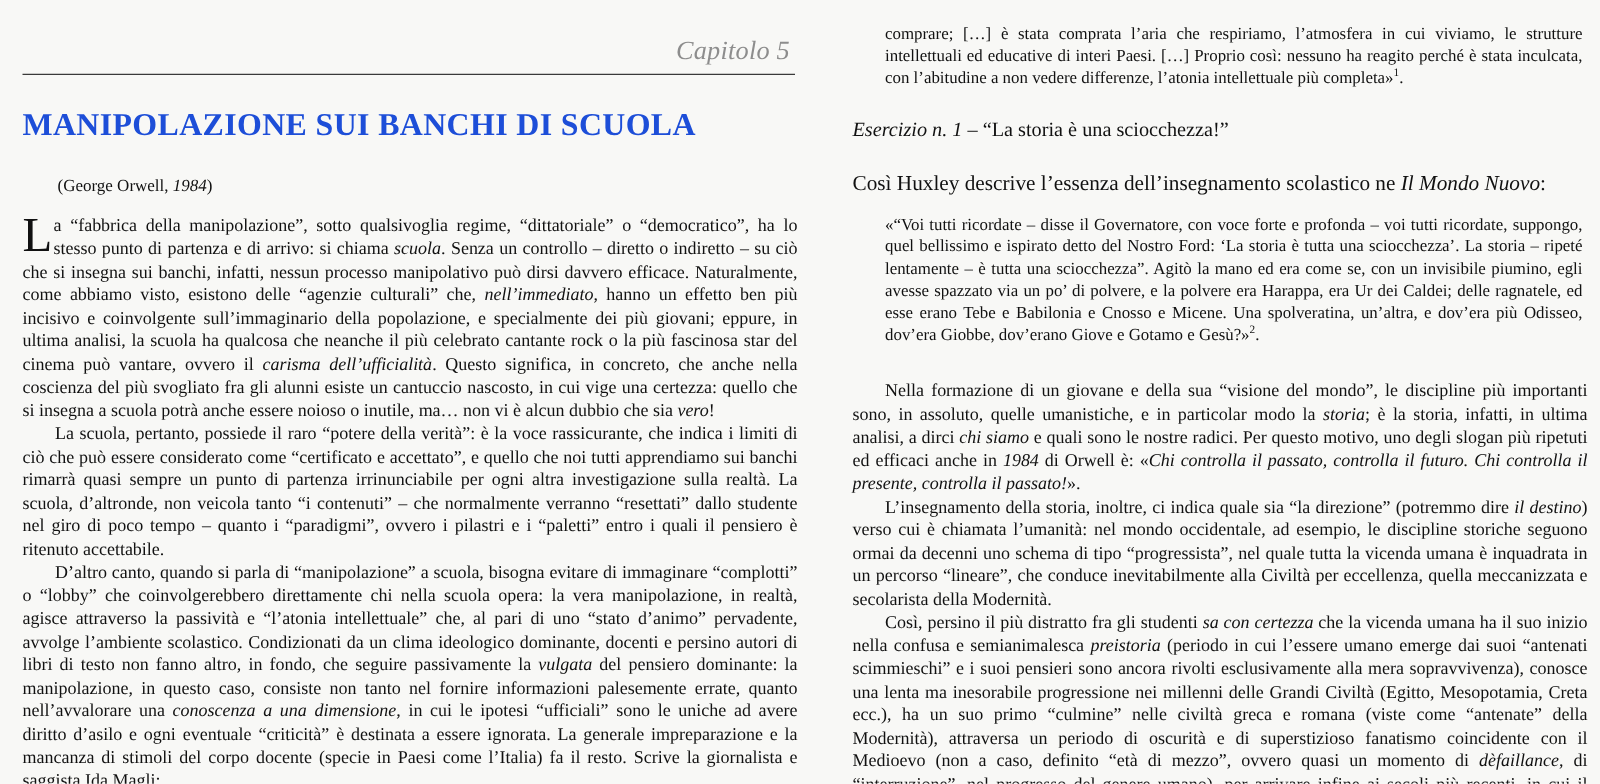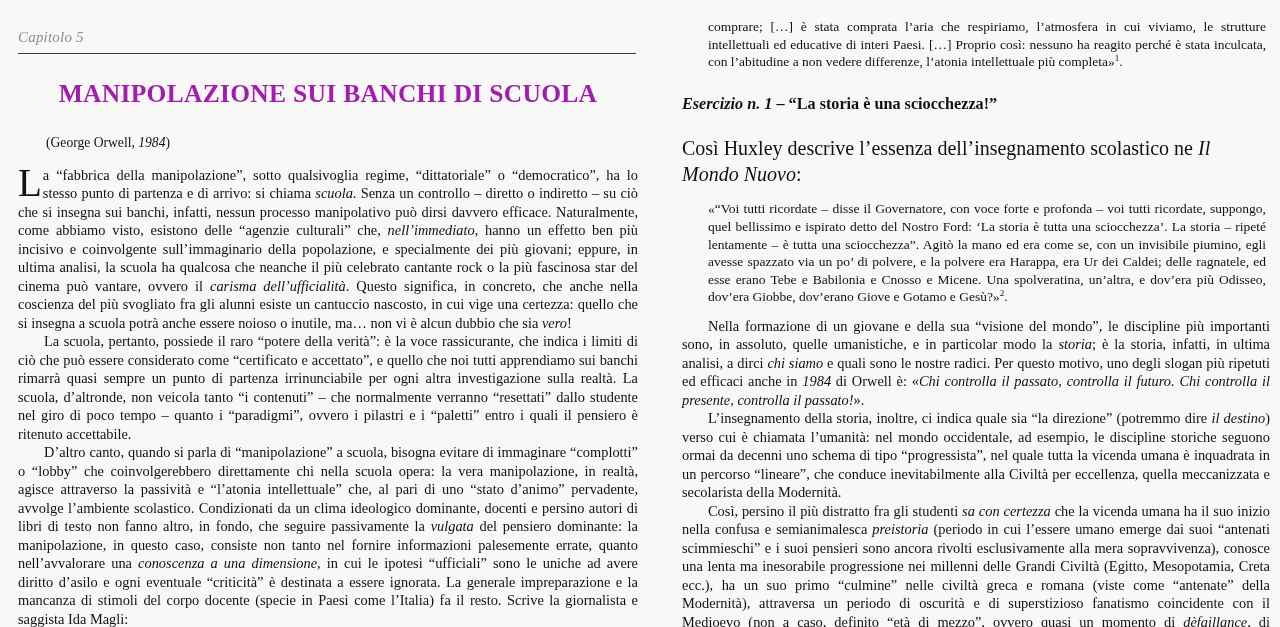--- a/index.html
+++ b/index.html
@@ -32,45 +32,45 @@
     width: 660px;
     padding: 0 22px 0 18px;
   }
   .col-right {
     width: 620px;
     padding: 14px 10px 0 22px;
   }
 
   
   .runhead {
-    text-align: left;
+    text-align: right;
     font-style: italic;
-    font-size: 15px;
+    font-size: 21px;
     color: #8d8d8d;
     letter-spacing: .2px;
     padding-top: 30px;
     padding-right: 6px;
     line-height: 1;
   }
   .rule {
     border: 0;
     border-top: 1px solid #3a3a3a;
     margin: 8px 2px 0 0;
     height: 0;
   }
 
   
   .chapter-title {
-    text-align: center;
+    text-align: left;
     font-size: 25.5px;
     font-weight: bold;
     letter-spacing: .3px;
     margin: 26px 0 0 0;
     line-height: 1.1;
-    color: #a21caf;
+    color: #1d4ed8;
   }
 
   
   .epigraph {
     font-style: italic;
     font-size: 13.6px;
     line-height: 1.30;
     margin: 26px 18px 0 28px;
     text-align: justify;
   }
@@ -117,36 +117,36 @@
     text-align: justify;
     margin: 13px 6px 0 28px;
   }
   .col-right .blockquote {
     margin: 13px 4px 0 26px;
   }
 
   
   .exercise-heading {
     font-size: 16.2px;
-    font-weight: bold;
+    font-weight: normal;
     margin: 24px 0 0 0;
     line-height: 1.2;
   }
   .exercise-heading .it { font-style: italic; }
 
   .lead-in {
-    font-size: 20px;
+    font-size: 17px;
     line-height: 1.285;
     margin: 22px 0 0 0;
     text-indent: 0;
   }
   .lead-in em { font-style: italic; }
 
   .col-right .para { margin-top: 0; }
-  .col-right .para.spaced { margin-top: 11px; }
+  .col-right .para.spaced { margin-top: 28px; }
 
   sup {
     font-size: 9px;
     vertical-align: super;
     line-height: 0;
   }
 
   em.i { font-style: italic; }
 </style>
 </head>

